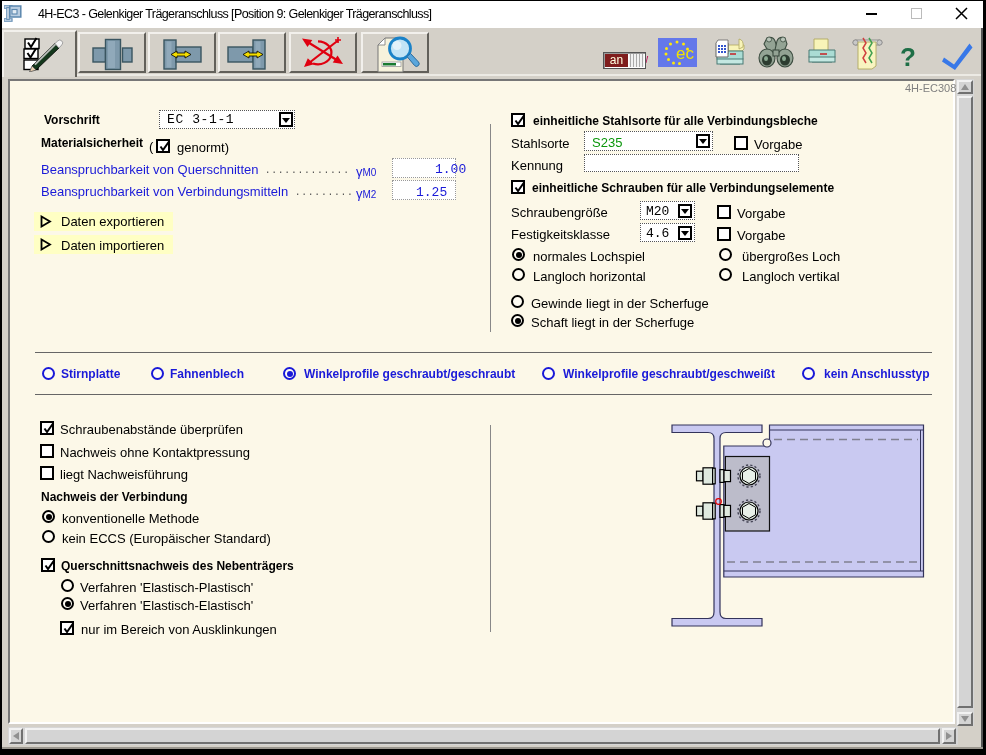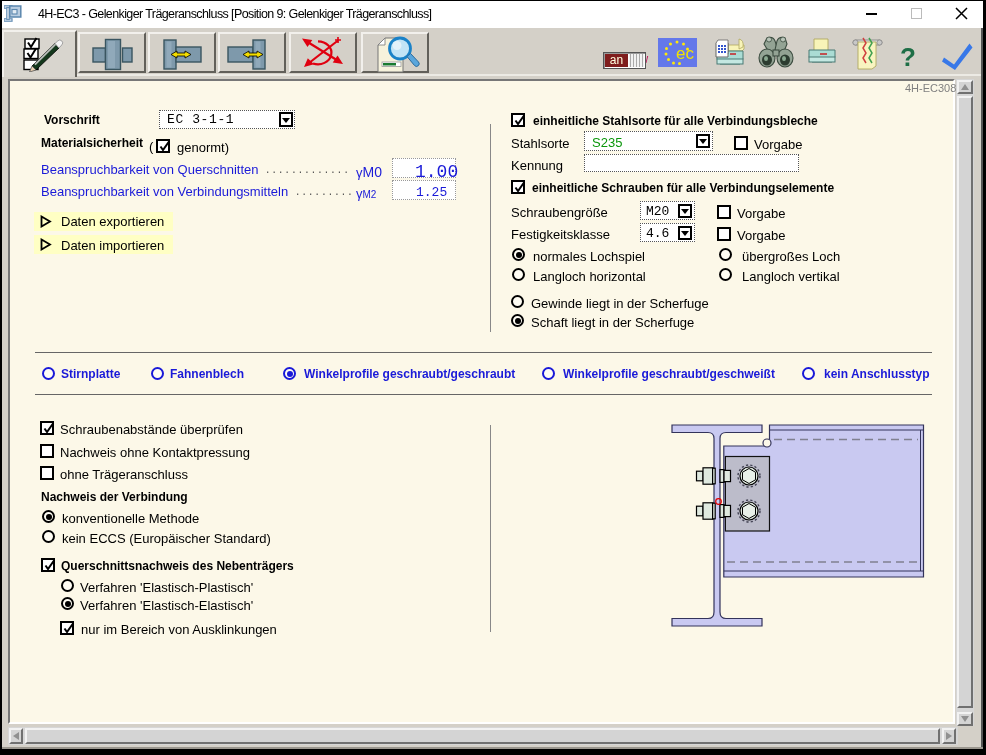--- a/index.html
+++ b/index.html
@@ -233,23 +233,23 @@
 <div class="abs lbl" style="left:149px;top:139px">(</div>
 <div class="abs cb" style="left:156px;top:139px">
     <svg width="14" height="14" style="overflow:visible">
       <path d="M2.5,5.5 L5,9 L11,0.5" stroke="#000" stroke-width="2" fill="none"></path>
     </svg>
   </div>
 <div class="abs lbl" style="left:177px;top:140px">genormt)</div>
 
 <div class="abs lbl blue" style="left:41px;top:162px">Beanspruchbarkeit von Querschnitten</div>
 <div class="abs lbl" style="left:266px;top:162px;color:#555;letter-spacing:3.2px;font-size:12px">.............</div>
-<div class="abs lbl blue" style="left:356px;top:164px;font-size:13px">γ<span style="font-size:14px">M0</span></div>
+<div class="abs lbl blue" style="left:356px;top:164px;font-size:13px">γ<span style="font-size:10px">M0</span></div>
 <div class="abs dotbox" style="left:392px;top:158px;width:64px;height:20px;border-color:#999"></div>
-<div class="abs lbl blue" style="left:415px;top:162px;font-family:'Liberation Mono',monospace;font-size:18px">1.00</div>
+<div class="abs lbl blue" style="left:435px;top:162px;font-family:'Liberation Mono',monospace;font-size:13px">1.00</div>
 
 <div class="abs lbl blue" style="left:41px;top:184px">Beanspruchbarkeit von Verbindungsmitteln</div>
 <div class="abs lbl" style="left:296px;top:184px;color:#555;letter-spacing:3.2px;font-size:12px">.........</div>
 <div class="abs lbl blue" style="left:356px;top:186px;font-size:13px">γ<span style="font-size:10px">M2</span></div>
 <div class="abs dotbox" style="left:392px;top:180px;width:64px;height:20px;border-color:#999"></div>
 <div class="abs lbl blue" style="left:416px;top:185px;font-family:'Liberation Mono',monospace;font-size:13px">1.25</div>
 
 <div class="abs ylw" style="left:34px;top:212px;width:139px;height:19px"></div>
 <svg class="abs" style="left:40px;top:215px" width="12" height="13">
     <path d="M1.5,1.5 L10,6.5 L1.5,11.5 Z" fill="none" stroke="#000" stroke-width="1.8"></path>
@@ -332,21 +332,21 @@
 
 <div class="abs cb" style="left:40px;top:421px">
     <svg width="14" height="14" style="overflow:visible">
       <path d="M2.5,5.5 L5,9 L11,0.5" stroke="#000" stroke-width="2" fill="none"></path>
     </svg>
   </div>
 <div class="abs lbl" style="left:60px;top:422px">Schraubenabstände überprüfen</div>
 <div class="abs cb" style="left:40px;top:444px"></div>
 <div class="abs lbl" style="left:60px;top:445px">Nachweis ohne Kontaktpressung</div>
 <div class="abs cb" style="left:40px;top:466px"></div>
-<div class="abs lbl" style="left:60px;top:467px">ohne Trägeranschluss</div>
+<div class="abs lbl" style="left:60px;top:467px">liegt Nachweisführung</div>
 
 <div class="abs lbl b" style="left:41px;top:490px;font-size:12px">Nachweis der Verbindung</div>
 <div class="abs rad on" style="left:42px;top:510px"></div>
 <div class="abs lbl" style="left:62px;top:511px">konventionelle Methode</div>
 <div class="abs rad" style="left:42px;top:530px"></div>
 <div class="abs lbl" style="left:62px;top:531px">kein ECCS (Europäischer Standard)</div>
 
 <div class="abs cb" style="left:41px;top:558px">
     <svg width="14" height="14" style="overflow:visible">
       <path d="M2.5,5.5 L5,9 L11,0.5" stroke="#000" stroke-width="2" fill="none"></path>

